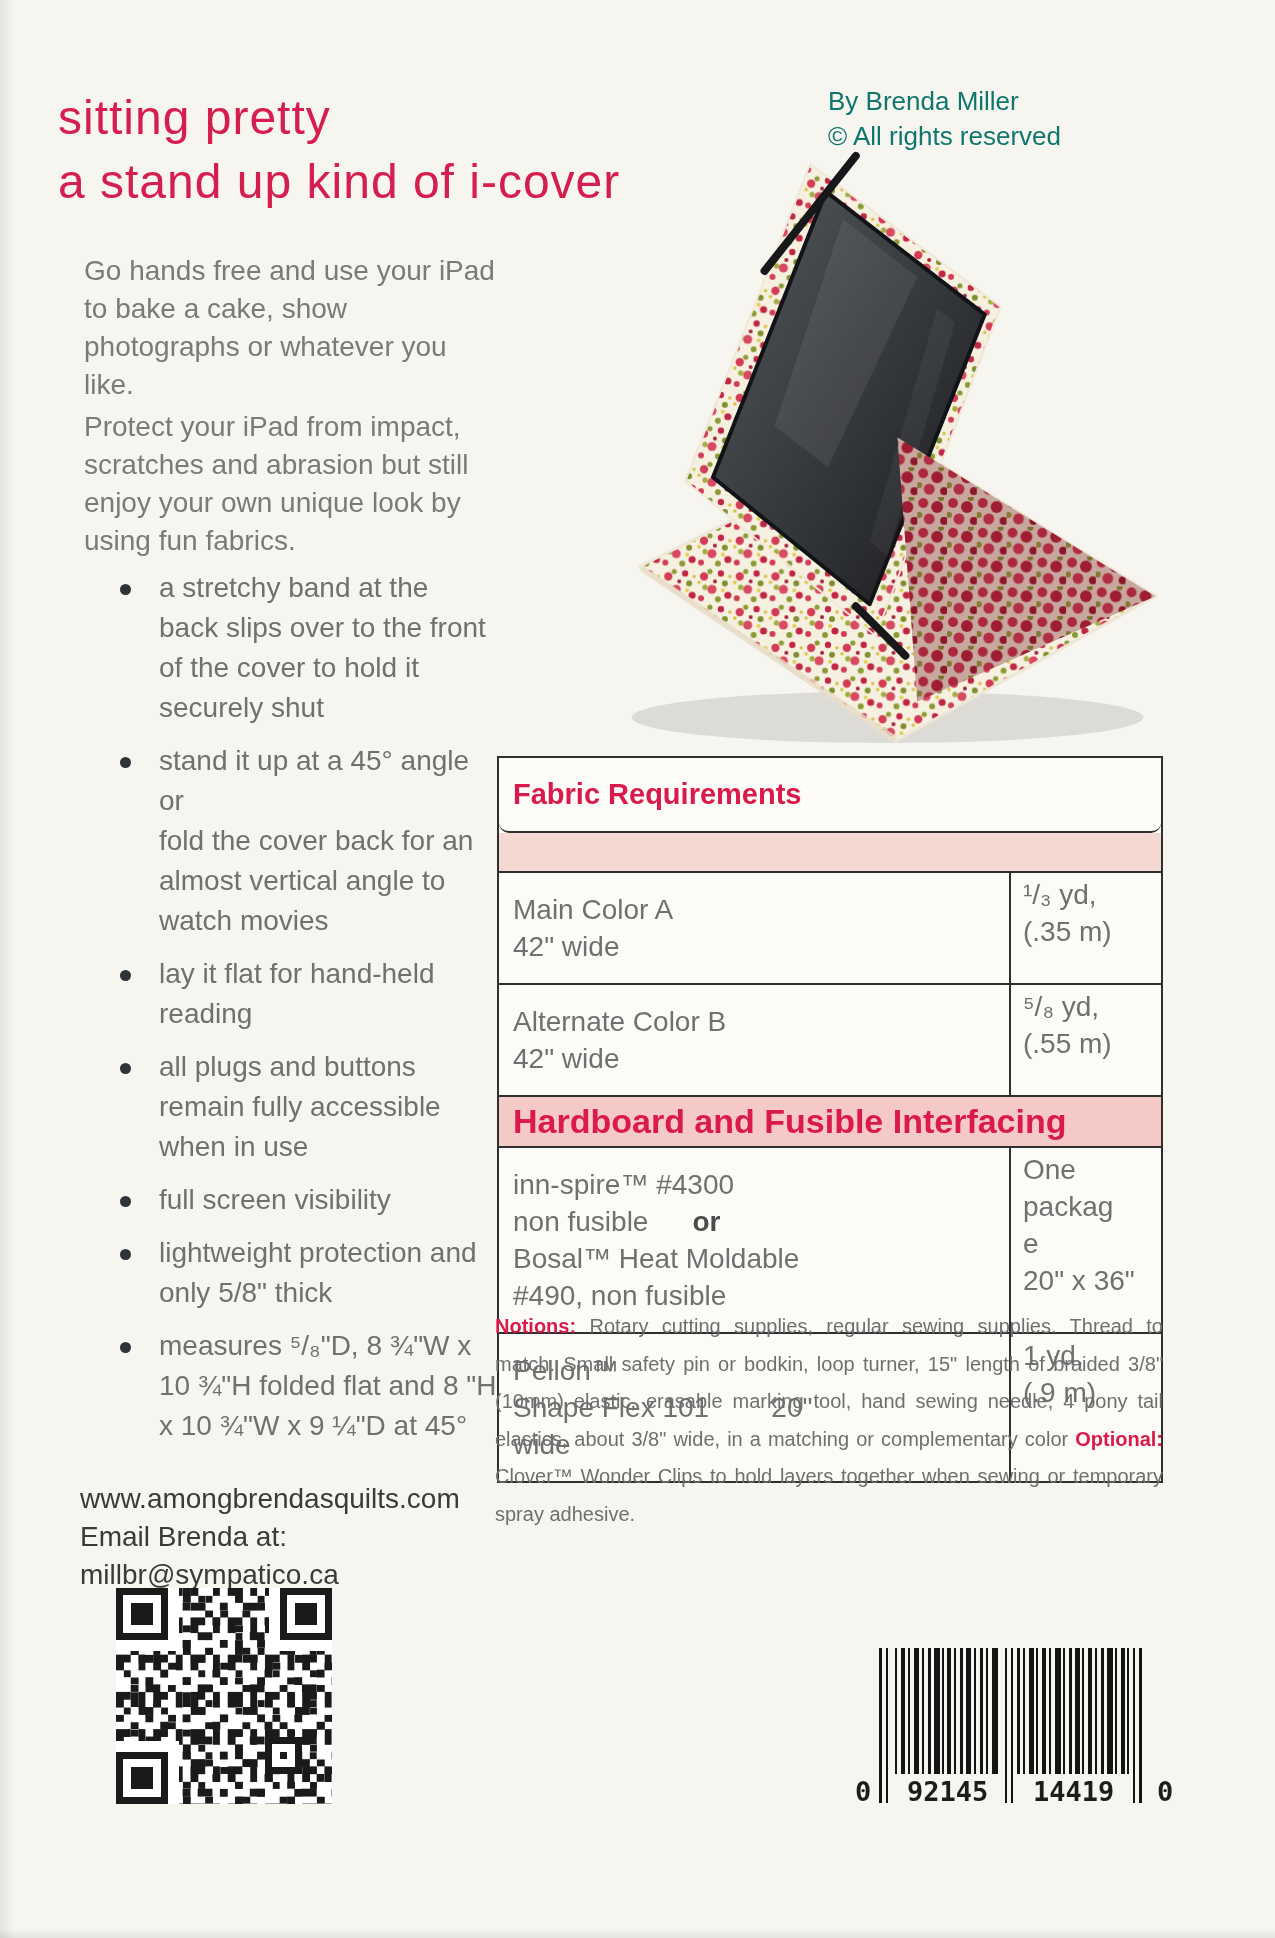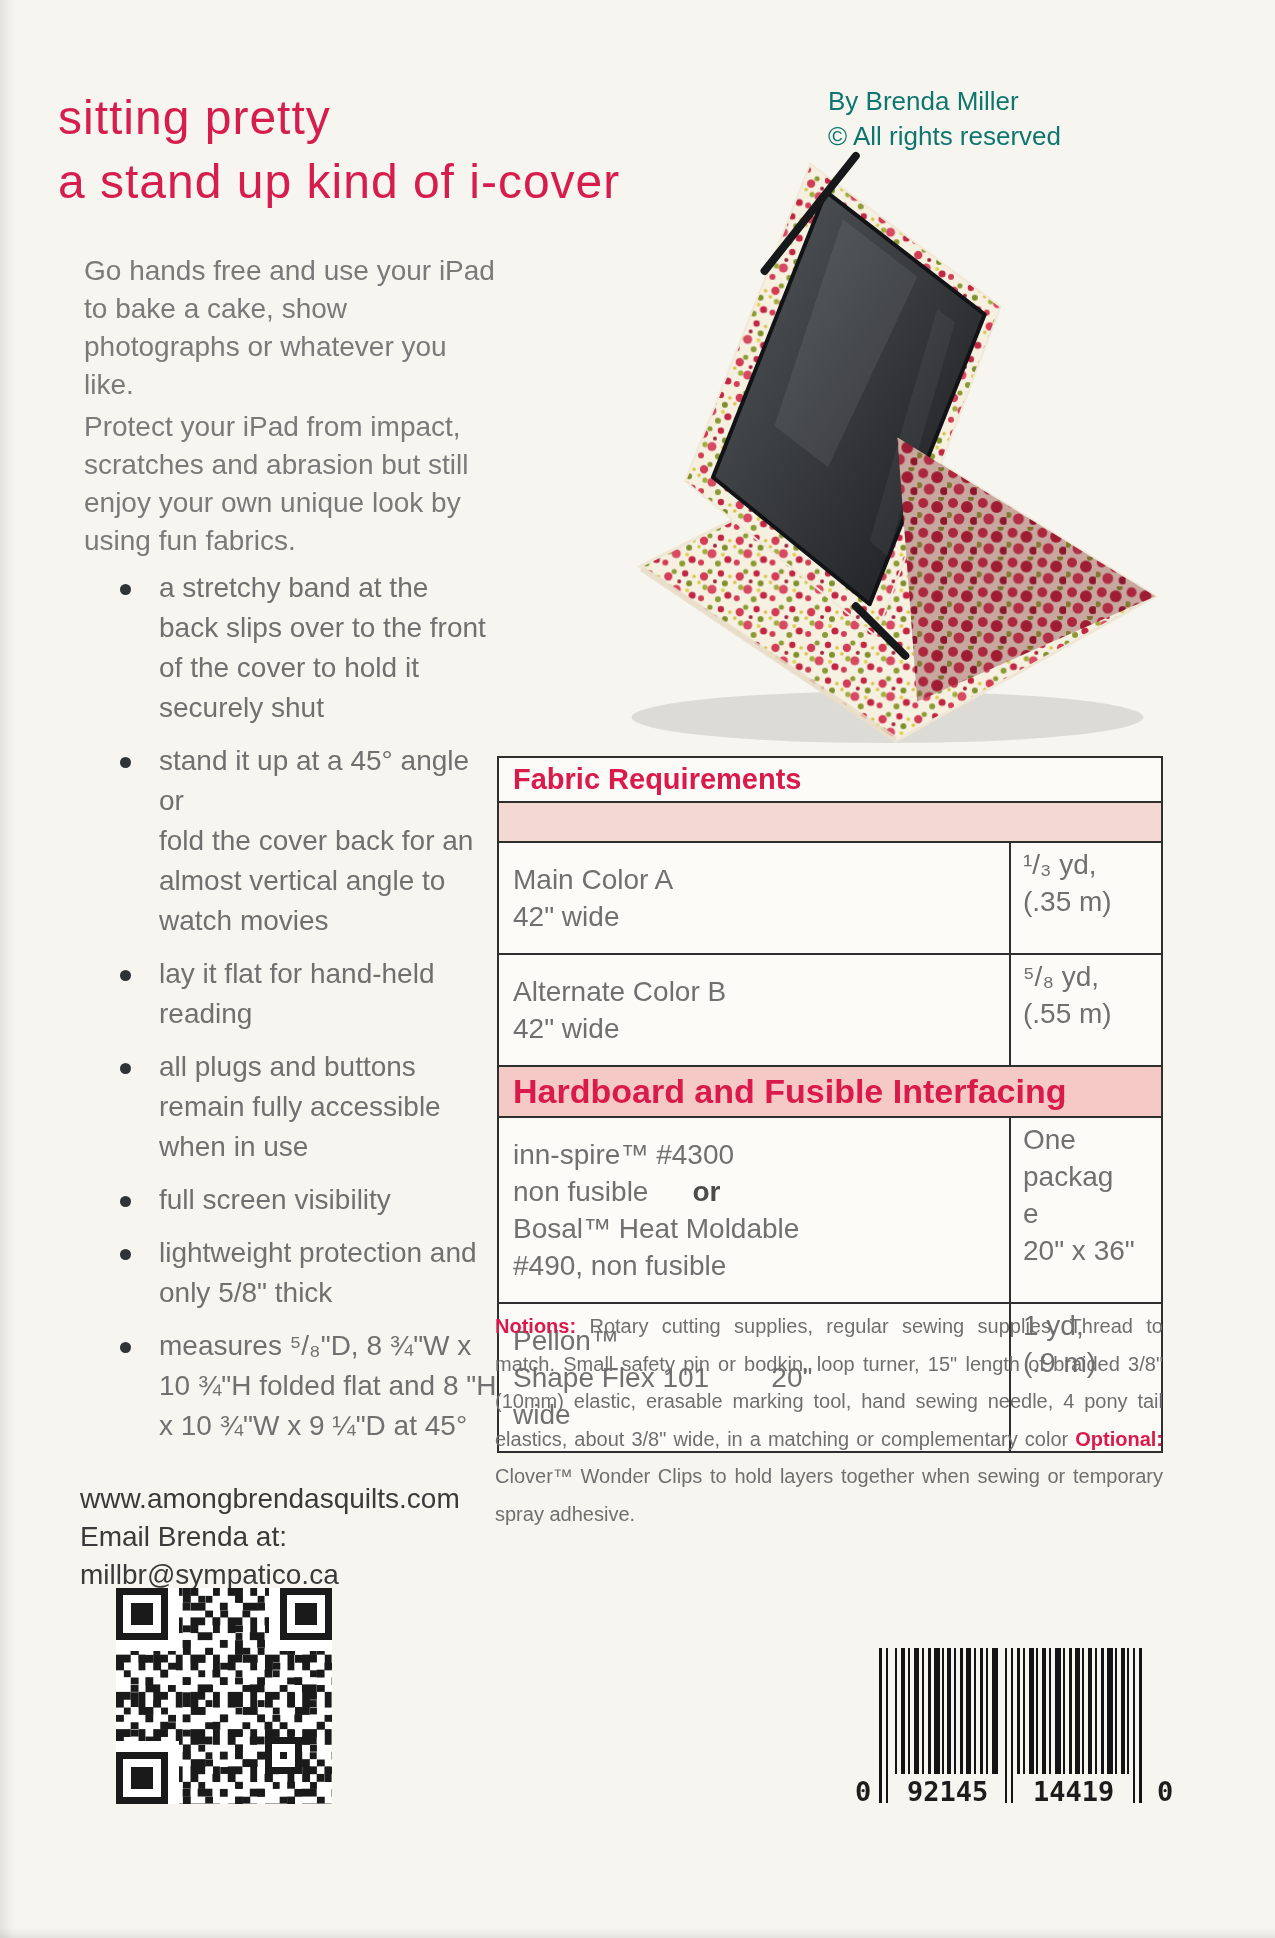--- a/index.html
+++ b/index.html
@@ -43,21 +43,21 @@
   
   .photo { position:absolute; left:585px; top:140px; width:615px; height:615px; }
   .photo svg { width:100%; height:100%; }
 
   
   .reqtable { position:absolute; left:497px; top:756px; width:666px;
               border:2px solid #2f2f2f; background:#fcfbf8;
               font-size:28px; color:#707070; }
   .t-row { border-bottom:2px solid #2f2f2f; display:flex; }
   .t-row.last { border-bottom:none; }
-  .t-head1 { padding:5px 14px; font-size:29px; }
+  .t-head1 { padding:20px 14px; font-size:29px;border-radius:10px; }
   .t-pink-empty { height:40px; background:#f4d8d2; }
   .t-head2 { padding:5px 14px; background:#f5c9c5; font-size:34px;text-align:center; }
   .t-item { flex:1 1 auto; padding:18px 14px; line-height:37px; }
   .t-qty  { flex:0 0 152px; border-left:2px solid #2f2f2f; padding:3px 12px; line-height:37px; }
   .or-word { font-weight:bold; color:#4c4c4c; margin-left:44px; }
 
   
   .notions { position:absolute; left:495px; top:1308px; width:668px;
              font-size:20px; line-height:37.5px; color:#6f6f6f; text-align:justify; }
 

